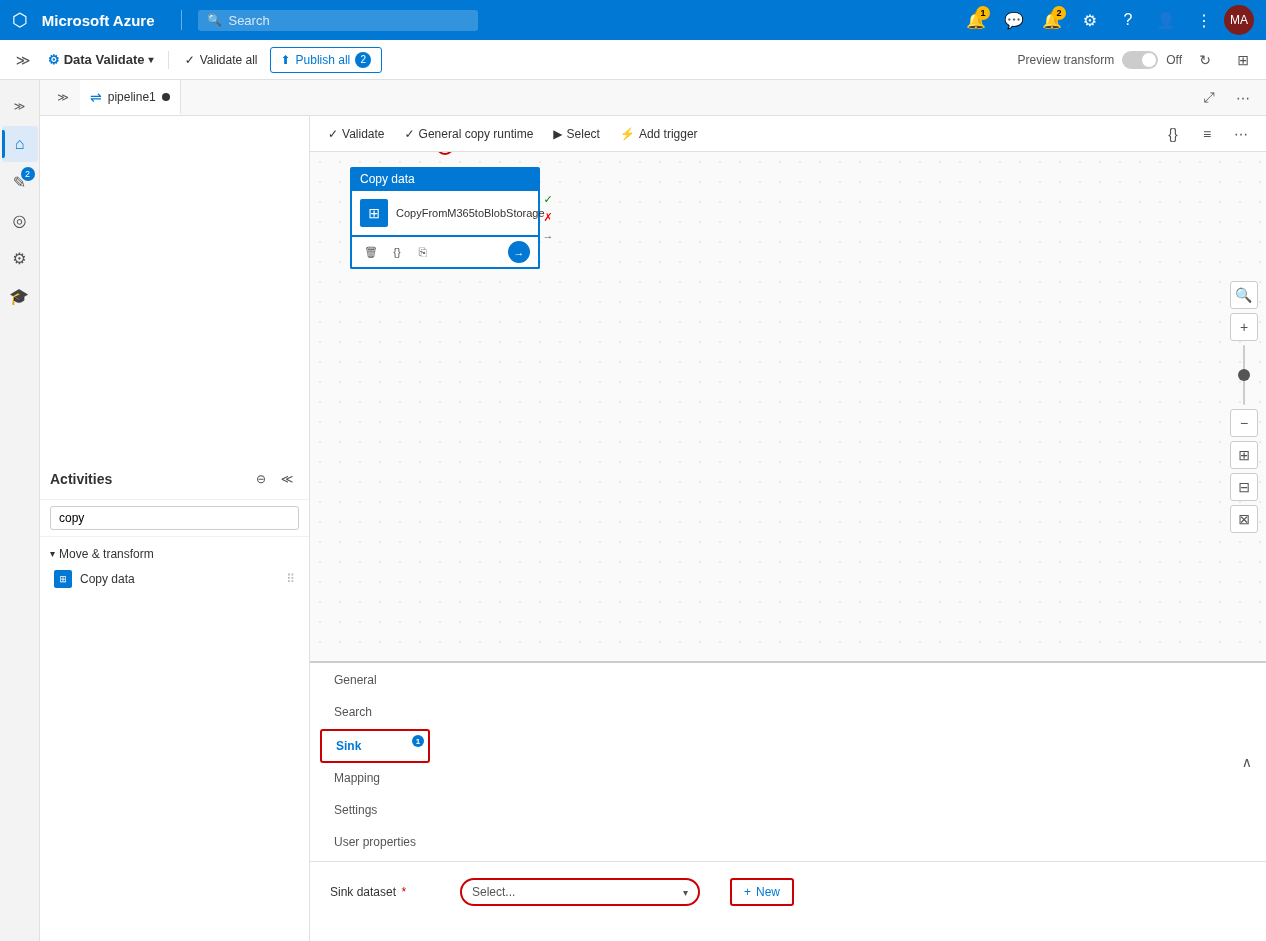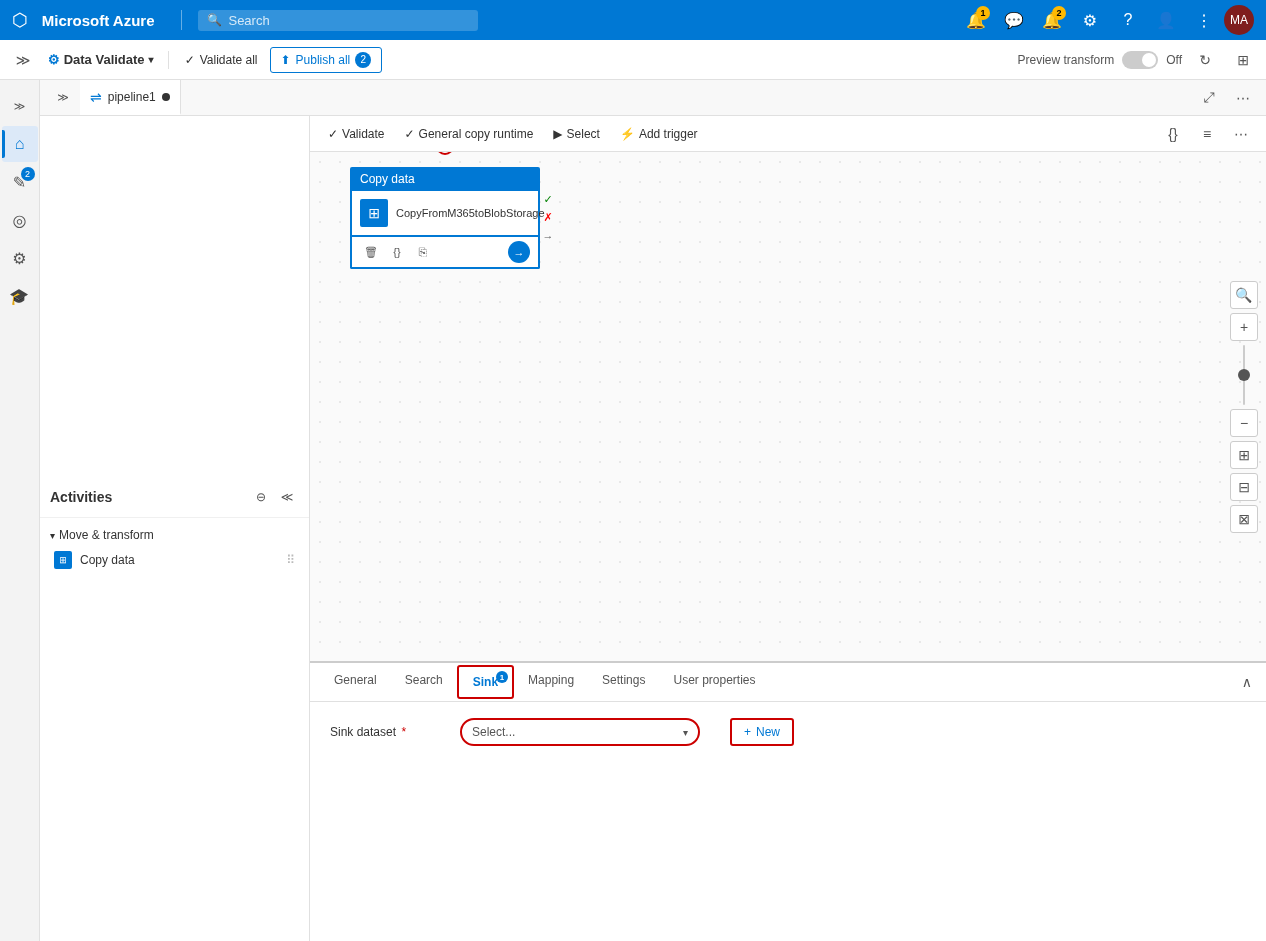--- a/index.html
+++ b/index.html
@@ -595,20 +595,21 @@
     .bottom-panel-header {
       display: flex;
       align-items: center;
       justify-content: space-between;
       padding: 2px 10px;
       border-bottom: 1px solid #e0e0e0;
     }
     .bottom-tabs {
       display: flex;
       gap: 0;
+      flex-direction: column;
     }
     .bottom-tab {
       padding: 8px 14px;
       font-size: 12px;
       color: #555;
       cursor: pointer;
       border-bottom: 2px solid transparent;
       position: relative;
     }
     .bottom-tab.active {
@@ -785,20 +786,23 @@
     <div class="middle-section">
 
       <div class="left-panel">
         <div class="left-panel-header">
           <span class="left-panel-title">Activities</span>
           <div class="left-panel-icons">
             <div class="small-icon-btn">⊖</div>
             <div class="small-icon-btn">≪</div>
           </div>
         </div>
+        <div class="search-box">
+          <input type="text" value="copy" placeholder="copy" style="">
+        </div>
         <div class="activities-section">
           <div class="section-header">
             <span style="font-size:10px;">▾</span>
             <span>Move &amp; transform</span>
           </div>
           <div class="activity-item">
             <div class="item-left">
               <div class="activity-icon">⊞</div>
               <span>Copy data</span>
             </div>

